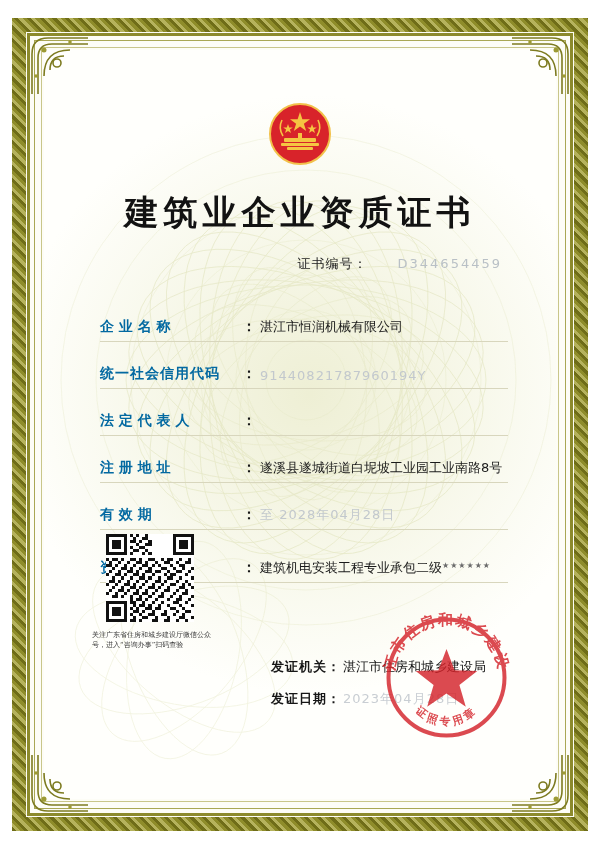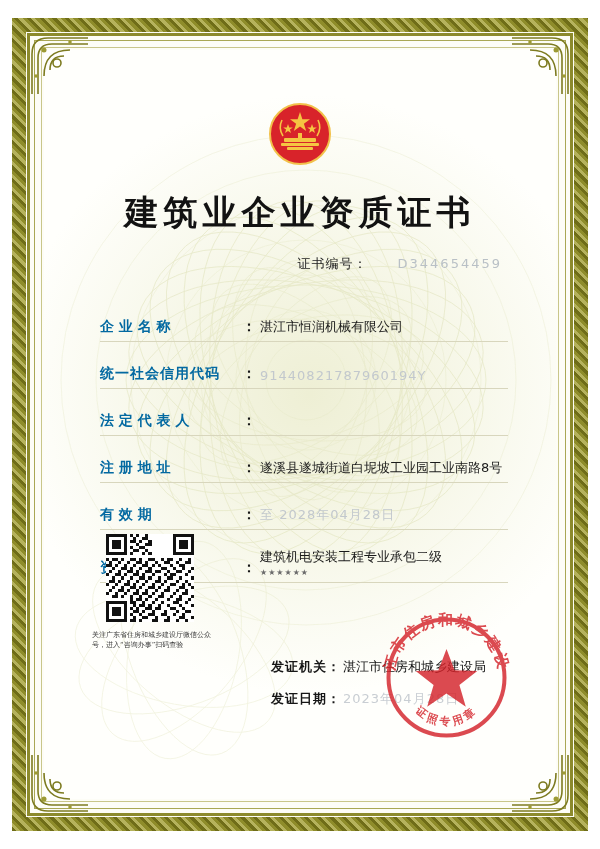--- a/index.html
+++ b/index.html
@@ -159,21 +159,21 @@
     padding-left: 4px;
     white-space: nowrap;
   }
   .field-value.faded { color: #c2c8cd; letter-spacing: 1px; }
   .stars {
     font-size: 8px;
     color: #6b6b6b;
     letter-spacing: 1px;
     margin-top: 2px;
   }
-  .value-stack { display: flex; flex-direction: column; }
+  .value-stack { display: flex; }
 
   
   .qr {
     position: absolute;
     left: 62px;
     top: 484px;
     width: 88px;
     height: 88px;
   }
   .qr-note {

